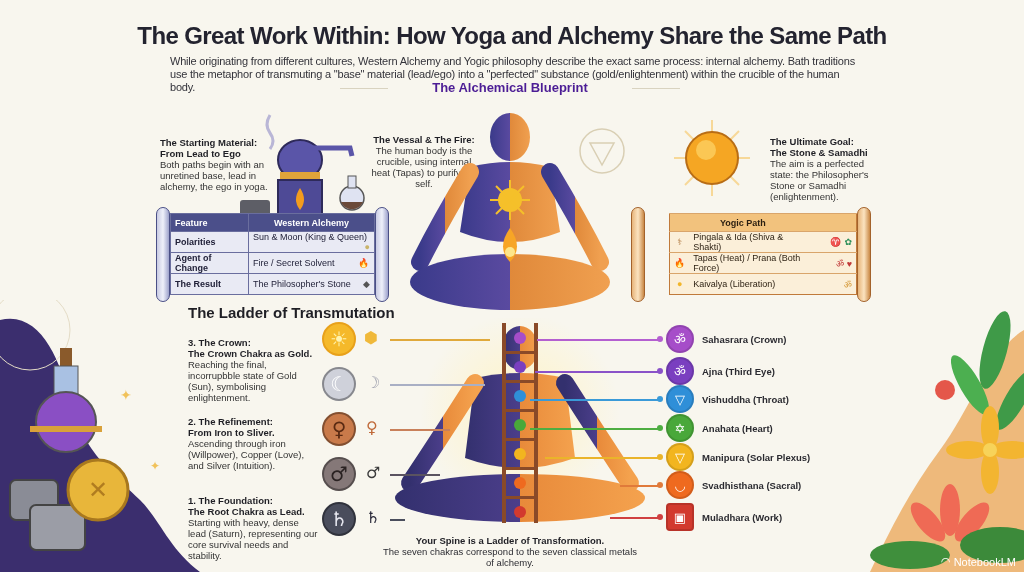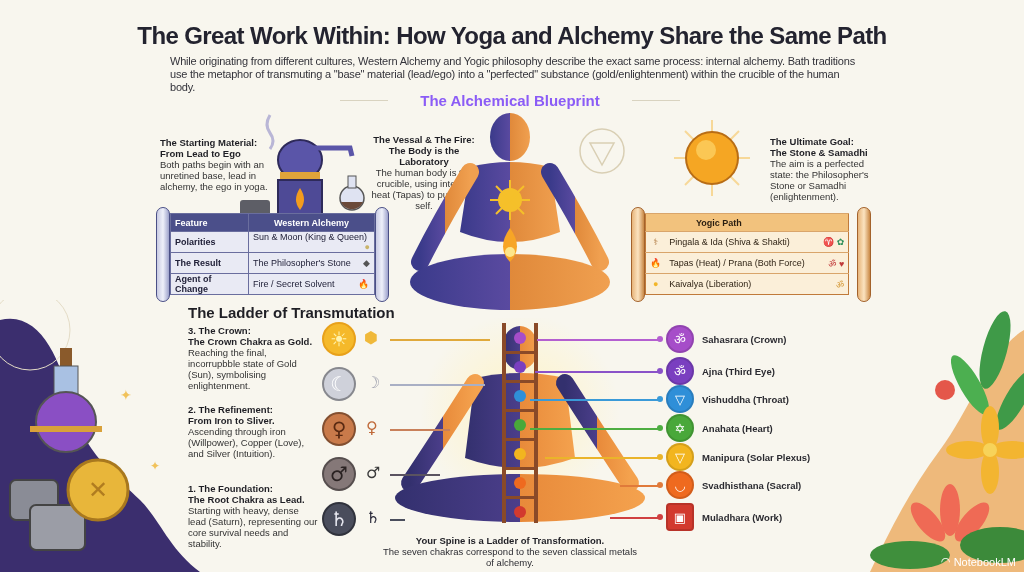--- a/index.html
+++ b/index.html
@@ -13,22 +13,22 @@
   .abs { position: absolute; }
   .title {
     left: 0; top: 22px; width: 1024px; text-align: center;
     font-size: 24px; font-weight: bold; color: #23232f; letter-spacing: -0.6px;
   }
   .subtitle {
     left: 170px; top: 55px; width: 690px; text-align: left;
     font-size: 11px; line-height: 13px; color: #33333a; letter-spacing: -0.2px;
   }
   .section-head {
-    left: 330px; top: 92px; width: 360px; text-align: center;
-    font-size: 15px; font-weight: bold; color: #8b5cf6;
+    left: 330px; top: 80px; width: 360px; text-align: center;
+    font-size: 13px; font-weight: bold; color: #4c1d95;
   }
   .section-head::before, .section-head::after {
     content: ""; position: absolute; top: 8px; width: 48px; height: 1px; background: #d9d3c0;
   }
   .section-head::before { left: 10px; }
   .section-head::after { right: 10px; }
 
   .callout { font-size: 9.5px; line-height: 11px; color: #333; }
   .callout .h { font-weight: bold; color: #1f1f25; }
 
@@ -46,36 +46,36 @@
   .scroll-table {
     position: absolute; left: 10px; right: 10px; top: 0; bottom: 0;
     border-collapse: collapse; font-size: 9px;
   }
   .scroll-west .scroll-table { background: #e9eaf4; border: 1px solid #4a4f86; }
   .scroll-west .hdr td { background: #4b4f8a; color: #fff; font-weight: bold; height: 18px; }
   .scroll-west td { border: 1px solid #6a6e9e; padding: 0 4px; height: 21px; color: #22223a; }
   .scroll-west td.f { font-weight: bold; width: 78px; }
 
   .scroll-east { left: 635px; top: 213px; width: 232px; height: 83px; }
-  .scroll-east .scroll-table { background: #fbefd9; border: 1px solid #c07a3a; }
+  .scroll-east .scroll-table { background: #fbefd9; border: 1px solid #c07a3a; margin-left: 24px; }
   .scroll-east .hdr td { background: #f2c27d; color: #2a1e10; font-weight: bold; height: 18px; text-align: left; padding-left: 50px; }
   .scroll-east td { border-top: 1px solid #d9a56b; padding: 0 4px; height: 21px; color: #2a1e10; }
   .scroll-east td.ic { width: 18px; text-align: center; }
   .scroll-east td.ic2 { text-align: right; width: 40px; }
 
   
   .fig-top {
     left: 400px; top: 112px; width: 220px; height: 200px;
   }
   .fig-bottom {
     left: 370px; top: 318px; width: 300px; height: 205px;
   }
 
   .ladder-title { left: 188px; top: 304px; font-size: 15px; font-weight: bold; color: #1f1f25; }
-  .rung-text { width: 130px; }
+  .rung-text { width: 130px; margin-top: 12px; }
 
   .metal {
     width: 34px; height: 34px; border-radius: 50%;
     display: flex; align-items: center; justify-content: center;
     font-size: 20px; font-family: "DejaVu Sans", sans-serif;
     border: 2px solid rgba(0,0,0,0.35);
   }
   .metal-sym { font-size: 16px; font-family: "DejaVu Sans", sans-serif; }
   .hline { height: 1.5px; }
 
@@ -158,21 +158,20 @@
   <rect x="48" y="70" width="44" height="38" fill="#4e4a96" stroke="#2e2a5a" stroke-width="2"></rect>
   <path d="M70,100 q-8,-10 0,-22 q8,12 0,22" fill="#f39c1e"></path>
   <circle cx="122" cy="88" r="12" fill="#dfe3f2" stroke="#555" stroke-width="1.5"></circle>
   <rect x="118" y="66" width="8" height="12" fill="#dfe3f2" stroke="#555" stroke-width="1"></rect>
   <path d="M111,92 a12,12 0 0 0 22,0 Z" fill="#6a4a3a"></path>
   <rect x="10" y="90" width="30" height="20" rx="3" fill="#5d5e66"></rect>
 </svg>
 
 <div class="abs callout" style="left:368px;top:134px;width:112px;text-align:center;">
   <div class="h">The Vessal &amp; The Fire:</div>
-  <div class="h">The Body is the Laboratory</div>
   <div>The human body is the crucible, using internal heat (Tapas) to purify the self.</div>
 </div>
 
 <svg class="abs fig-top" viewBox="0 0 220 200">
   <defs>
     <linearGradient id="body1" x1="0" x2="1">
       <stop offset="0" stop-color="#3a3a8a"></stop>
         <stop offset="0.5" stop-color="#5a4aa0"></stop>
       <stop offset="0.5" stop-color="#e0893a"></stop>
         <stop offset="1" stop-color="#f0a050"></stop>
@@ -222,26 +221,26 @@
     <tbody>
         <tr class="hdr">
       <td>Feature</td>
       <td style="text-align:center;">Western Alchemy</td>
     </tr>
     <tr>
       <td class="f">Polarities</td>
       <td><span>Sun &amp; Moon (King &amp; Queen)</span> <span style="float:right;color:#c9b46a;">●</span></td>
     </tr>
     <tr>
+      <td class="f">Agent of Change</td>
+      <td><span>Fire / Secret Solvent</span> <span style="float:right;color:#f0751e;">🔥</span></td>
+    </tr>
+    <tr>
       <td class="f">The Result</td>
       <td><span>The Philosopher's Stone</span> <span style="float:right;color:#555;">◆</span></td>
-    </tr>
-    <tr>
-      <td class="f">Agent of Change</td>
-      <td><span>Fire / Secret Solvent</span> <span style="float:right;color:#f0751e;">🔥</span></td>
     </tr>
   </tbody>
     </table>
   <div class="scroll-rod r"></div>
 </div>
 
 <div class="abs scroll scroll-east">
   <div class="scroll-rod l"></div>
   <table class="scroll-table">
     <tbody>

